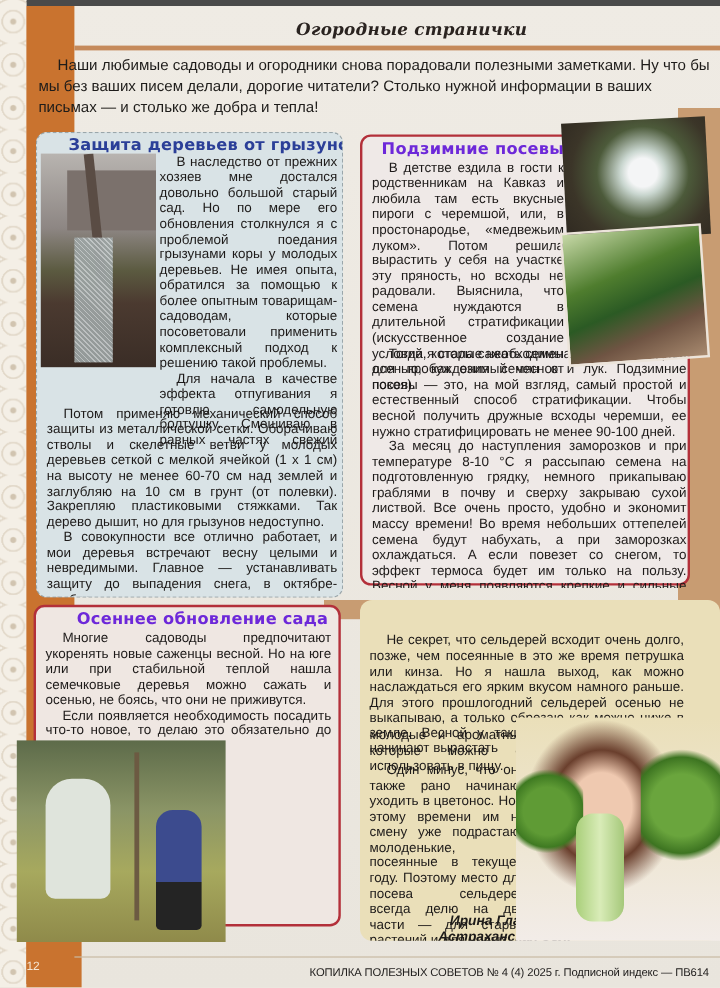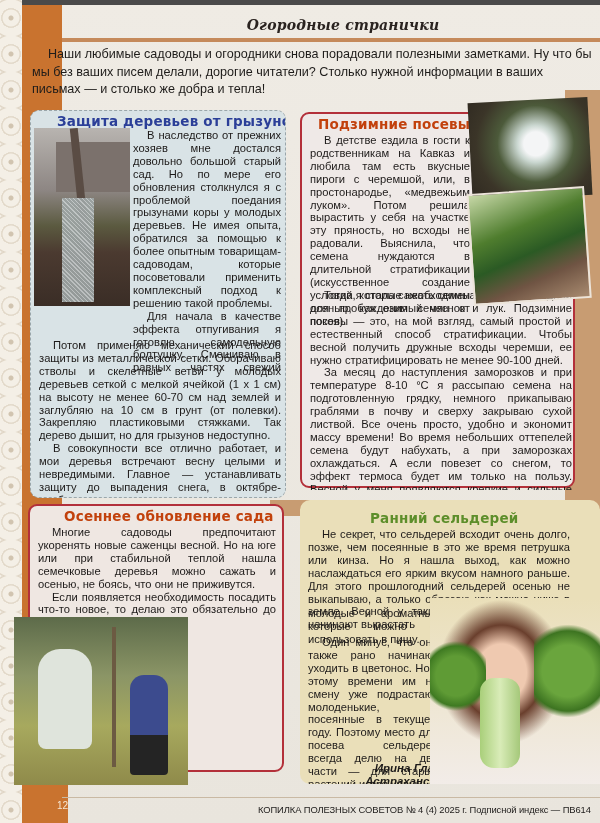--- a/index.html
+++ b/index.html
@@ -36,21 +36,21 @@
     .box-rodents { left:30px; top:110px; width:256px; height:388px; background:#d9e3e6; border:1.5px dashed #9aa6aa; }
     .box-winter { left:300px; top:110px; width:300px; height:380px; }
     .box-winter-inner { position:absolute; left:0; top:2px; width:275px; height:376px; background:#efe9e7; border:2px solid #b3303a; border-radius:9px; }
     .box-autumn { left:28px; top:504px; width:256px; height:268px; background:#efe7e2; border:2px solid #b3303a; }
     .box-celery { left:300px; top:500px; width:300px; height:284px; background:#eadfb9; border-radius:10px; }
     .brown-panel { position:absolute; left:565px; top:90px; width:35px; height:420px; background:#c89c72; }
     .brown-panel2 { position:absolute; left:270px; top:500px; width:330px; height:16px; background:#c89c72; }
 
     .title { font-family:"DejaVu Sans", sans-serif; font-weight:bold; font-size:13.5px; letter-spacing:.2px; white-space:nowrap; }
     .t-blue { color:#2b3f98; }
-    .t-red { color:#c2410c; }
+    .t-red { color:#6d28d9; }
     .t-green { color:#5d8e2a; }
 
     .txt { font-size:11.2px; line-height:12.9px; color:#1d1a19; text-align:justify; }
     .txt p { text-indent:14px; }
     .sig { font-style:italic; font-weight:bold; font-size:11.5px; text-align:right; color:#1c1a19; }
 
     
     .pic { position:absolute; overflow:hidden; }
     .pic-tree { left:34px; top:128px; width:96px; height:178px;
       background:
@@ -63,21 +63,21 @@
     .pic-family { left:14px; top:617px; width:174px; height:168px; background:linear-gradient(180deg,#5d6b4a 0%,#8b9566 35%,#a7a95e 65%,#8f8a4a 100%); }
     .pic-family .woman { position:absolute; left:24px; top:32px; width:54px; height:100px; background:#dfe4dc; border-radius:22px 22px 8px 8px; }
     .pic-family .kid { position:absolute; left:116px; top:58px; width:38px; height:100px; background:linear-gradient(180deg,#3c4b8e 0 60%, #242424 60%); border-radius:14px 14px 4px 4px; }
     .pic-family .stake { position:absolute; left:98px; top:10px; width:4px; height:140px; background:#6c5a42; }
     .pic-woman { left:430px; top:598px; width:170px; height:186px; background:radial-gradient(ellipse at 42% 40%, #efc9b0 0 18%, #6a3f2d 30%, transparent 46%), linear-gradient(180deg,#eadfb9 0%, #f2ece8 100%); }
     .pic-woman .celery-l { position:absolute; left:-4px; top:38px; width:60px; height:80px; background:radial-gradient(circle,#5f9b35 0 40%, #3f7a22 60%, transparent 70%); }
     .pic-woman .celery-r { position:absolute; left:104px; top:18px; width:68px; height:110px; background:radial-gradient(circle,#6aa53d 0 40%, #3d7421 62%, transparent 72%); }
     .pic-woman .stalk { position:absolute; left:50px; top:80px; width:40px; height:90px; background:linear-gradient(90deg,#a9cf7a,#d9ecb8,#a5c87a); border-radius:14px; }
 
     .footer-rule { position:absolute; left:62px; top:797px; width:538px; height:1px; background:#c9b9a3; }
-    .page-num { position:absolute; left:22px; top:800px; width:46px; text-align:right; font-size:10px; color:#f6e6d2; }
+    .page-num { position:absolute; left:22px; top:800px; width:46px; text-align:left; font-size:10px; color:#f6e6d2; }
     .footer-text { position:absolute; left:258px; top:804px; font-size:9.4px; color:#1e1c1b; letter-spacing:-.1px; white-space:nowrap; }
   </style>
 </head>
 <body>
 
 <div class="page">
   <div class="top-edge"></div>
   <div class="lace"></div>
   <div class="lace-dots"></div>
   <div class="orange-strip"></div>
@@ -132,21 +132,20 @@
       <p>Если появляется необходимость посадить что-то новое, то делаю это обязательно до конца</p>
     </div>
   </div>
   <div class="pic pic-family">
     <div class="woman"></div>
     <div class="stake"></div>
     <div class="kid"></div>
   </div>
 
   <div class="box box-celery">
-    <div class="title t-green" style="position:absolute;left:70px;top:10px;">Ранний сельдерей</div>
     <div class="txt" style="position:absolute;left:8px;top:28px;width:262px;">
       <p>Не секрет, что сельдерей всходит очень долго, позже, чем посеянные в это же время петрушка или кинза. Но я нашла выход, как можно наслаждаться его ярким вкусом намного раньше. Для этого прошлогодний сельдерей осенью не выкапываю, а только обрезаю как можно ниже в земле. Весной у таких корешков очень рано начинают вырастать</p>
     </div>
     <div class="txt" style="position:absolute;left:8px;top:107px;width:190px;">
       <p style="text-indent:0;">молодые и ароматные листочки, которые можно срезать и использовать в пищу.</p>
     </div>
     <div class="txt" style="position:absolute;left:8px;top:136px;width:130px;">
       <p>Один минус, что они также рано начинают уходить в цветонос. Но к этому времени им на смену уже подрастают молоденькие, посеянные в текущем году. Поэтому место для посева сельдерея всегда делю на две части — для старых растений и для новых.</p>
     </div>
     <div class="sig" style="position:absolute;left:60px;top:262px;width:116px;">Ирина Глазунова,</div>

